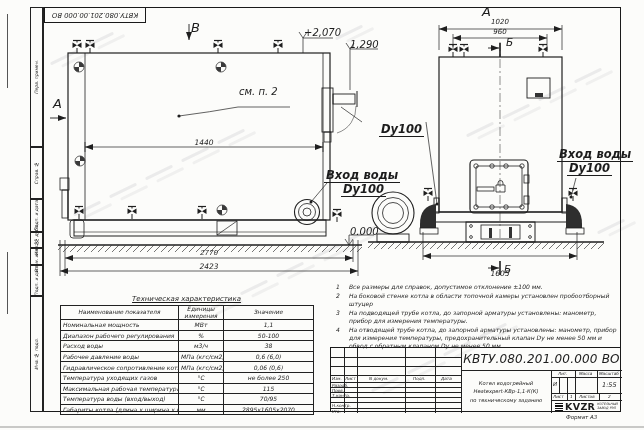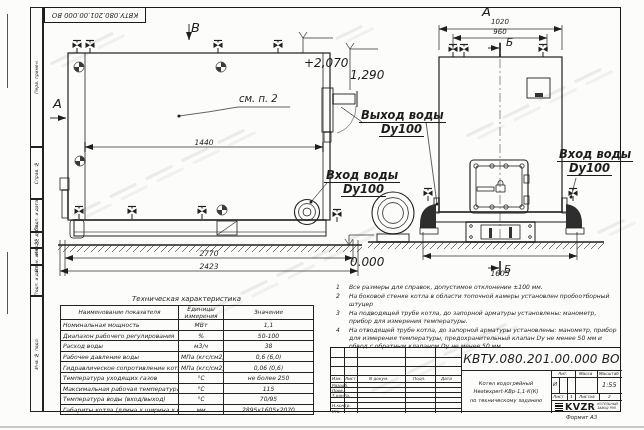--- a/index.html
+++ b/index.html
@@ -1,42 +1,42 @@
 <!DOCTYPE html>
 <html><head>
 <meta charset="utf-8">
 <style>
   html,body{margin:0;padding:0;background:#e8e8e6;}
   #paper{position:relative;width:644px;height:430px;background:#fcfcfa;overflow:hidden;
          font-family:"DejaVu Sans",sans-serif;color:#1c1c1c;}
   .abs{position:absolute;}
   .txt{position:absolute;font-style:italic;white-space:nowrap;color:#1c1c1c;}
   .dim{font-size:7.5px;text-align:center;}
-  .elev{font-size:12px;margin-top:29px;}
+  .elev{font-size:10px;}
   .viewlbl{font-size:13px;}
   .seclbl{font-size:10.5px;}
   .pipe{font-size:11.5px;font-weight:bold;border-bottom:1.2px solid #1c1c1c;padding:0 2px 0 2px;line-height:1.15;}
   .vl{position:absolute;width:1px;background:#222;}
   .hl{position:absolute;height:1px;background:#222;}
   
   #frame{position:absolute;left:30px;top:7px;width:591px;height:405px;border:1.6px solid #1a1a1a;box-sizing:border-box;}
   .mcell{position:absolute;left:30px;width:13px;border:1px solid #222;box-sizing:border-box;
          display:flex;align-items:center;justify-content:center;}
   .mcell span{writing-mode:vertical-rl;transform:rotate(180deg);font-size:4.5px;font-style:italic;white-space:nowrap;}
   #stamp-top{position:absolute;left:44px;top:7px;width:102px;height:16px;border:1.3px solid #1a1a1a;
              box-sizing:border-box;display:flex;align-items:center;justify-content:center;}
   #stamp-top span{transform:rotate(180deg);font-size:6.8px;font-style:italic;white-space:nowrap;}
   
   #notes{position:absolute;left:334px;top:283px;width:284px;font-size:6px;font-style:italic;line-height:1.3;}
   .note{display:flex;margin-bottom:1.5px;}
   .note .n{width:13px;flex:none;text-align:left;padding-left:2px;}
   .note .t{flex:1;}
   
   #tech{position:absolute;left:60px;top:295px;width:253px;}
-  #tech .title{font-size:7px;font-style:italic;text-align:center;margin-bottom:2px;}
+  #tech .title{font-size:7px;font-style:italic;text-align:center;margin-bottom:2px;text-decoration:underline;}
   table.tt{border-collapse:collapse;table-layout:fixed;width:253px;font-size:6px;font-style:italic;}
   table.tt td{border:0.9px solid #222;padding:0 2px;height:9.6px;overflow:hidden;white-space:nowrap;}
   table.tt tr.hd td{height:13px;text-align:center;white-space:normal;line-height:1.1;font-size:5.8px;}
   table.tt td.c{text-align:center;}
   
   #tb{position:absolute;left:330px;top:347px;width:291px;height:65px;border:1.4px solid #1a1a1a;box-sizing:border-box;}
   #tb .lbl{position:absolute;font-size:4.2px;font-style:italic;white-space:nowrap;}
   #desig{position:absolute;left:130px;top:0;width:161px;height:22px;display:flex;align-items:center;justify-content:center;
          font-size:12px;font-style:italic;letter-spacing:0.2px;white-space:nowrap;}
   #docname{position:absolute;left:130px;top:22px;width:90px;height:43px;display:flex;flex-direction:column;
@@ -281,29 +281,28 @@
       <line x1="500" y1="261" x2="500" y2="275" stroke-width="1.6"></line>
       <line x1="488" y1="268" x2="499" y2="268" marker-end="url(#arw)" stroke-width="0.9"></line>
 
       <line x1="576" y1="178" x2="571" y2="197"></line>
       <circle cx="571" cy="197" r="1.5" fill="#1f1f1f" stroke="none"></circle>
     </g>
   </svg>
 
   <div class="txt viewlbl" style="left:191px;top:20px;">В</div>
   <div class="txt viewlbl" style="left:53px;top:96px;">А</div>
-  <div class="txt" style="left:239px;top:93px;font-size:10px;">см. п. 2</div>
+  <div class="txt" style="left:239px;top:86px;font-size:10px;">см. п. 2</div>
   <div class="txt elev" style="left:304px;top:27px;">+2,070</div>
   <div class="txt elev" style="left:350px;top:39px;">1,290</div>
   <div class="txt elev" style="left:350px;top:226px;">0.000</div>
   <div class="txt dim" style="left:174px;top:138px;width:60px;">1440</div>
-  <div class="txt dim" style="left:179px;top:249px;width:60px;">2770</div>
+  <div class="txt dim" style="left:179px;top:249px;width:60px;font-family:Liberation Mono, monospace;">2770</div>
   <div class="txt dim" style="left:179px;top:262px;width:60px;">2423</div>
 
-  <div class="txt pipe" style="left:359px;top:109px;">Выход воды</div>
   <div class="txt pipe" style="left:379px;top:123px;">Dy100</div>
   <div class="txt pipe" style="left:324px;top:169px;">Вход воды</div>
   <div class="txt pipe" style="left:341px;top:183px;">Dy100</div>
 
   <div class="txt viewlbl" style="left:482px;top:4px;">А</div>
   <div class="txt dim" style="left:480px;top:18px;width:40px;font-size:7px;">1020</div>
   <div class="txt dim" style="left:483px;top:28px;width:34px;font-size:7px;">960</div>
   <div class="txt seclbl" style="left:506px;top:36px;">Б</div>
   <div class="txt seclbl" style="left:504px;top:263px;">Б</div>
   <div class="txt dim" style="left:470px;top:246px;width:60px;margin-top:23px;">1605</div>

